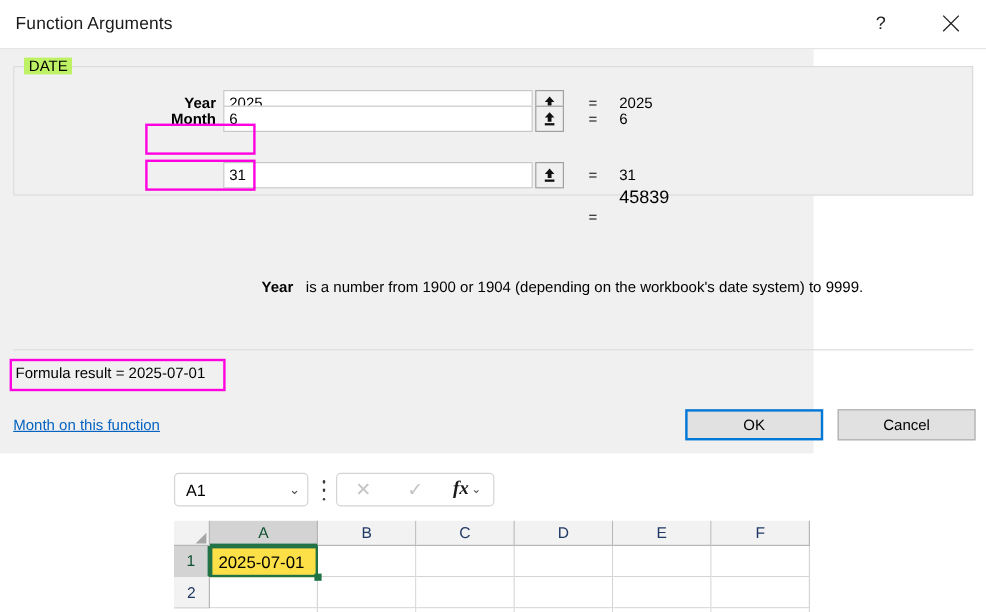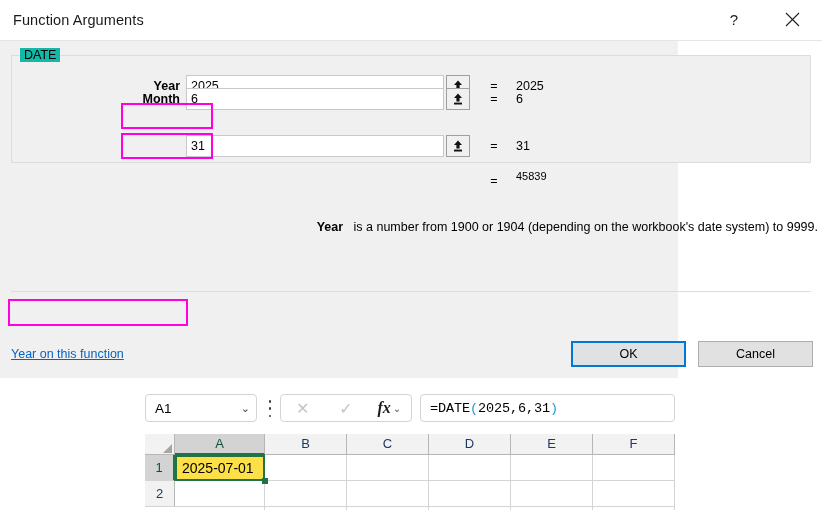--- a/index.html
+++ b/index.html
@@ -69,21 +69,21 @@
     width: 800px;
     height: 108px;
     border: 1px solid #dcdcdc;
     box-sizing: border-box;
     background: #f0f0f0;
   }
   #group-label {
     position: absolute;
     left: 20px;
     top: 48px;
-    background: #14b8a6;
+    background: #bef264;
     padding: 0 4px;
     font-size: 12.5px;
     color: #000;
     z-index: 2;
     text-align: center;
   }
 
   .arg-row {
     position: absolute;
     left: 0;
@@ -158,39 +158,38 @@
     position: absolute;
     left: 487px;
     top: 174px;
     width: 14px;
     text-align: center;
     font-size: 12.5px;
   }
   #result-val {
     position: absolute;
     left: 516px;
-    top: 170px;
-    font-size: 11px;
+    top: 156px;
+    font-size: 15px;
   }
 
   #desc-main {
     position: absolute;
     left: 11px;
     top: 194px;
     font-size: 12.5px;
     color: #000;
   }
   #arg-help {
     position: absolute;
     left: 218px;
-    top: 220px;
+    top: 232px;
     width: 600px;
     font-size: 12.5px;
     color: #000;
-    text-align: right;
   }
   #arg-help b { font-weight: bold; }
 
   #sep-line {
     position: absolute;
     left: 11px;
     top: 291px;
     width: 800px;
     height: 1px;
     background: #dcdcdc;
@@ -508,23 +507,24 @@
   <div id="result-val">45839</div>
 
 
   <div id="arg-help">
     <b>Year</b>
     &nbsp;&nbsp;<span>is a number from 1900 or 1904 (depending on the workbook's date system) to 9999.</span>
   </div>
 
   <div id="sep-line"></div>
 
+  <div id="formula-result">Formula result = 2025-07-01</div>
   <div class="hl" style="left:8px; top:299px; width:180px; height:27px;"></div>
 
-  <div id="help-link">Year on this function</div>
+  <div id="help-link">Month on this function</div>
 
   <div class="dlg-btn" id="cancel-btn">Cancel</div>
   <div class="dlg-btn" id="ok-btn">OK</div>
 </div>
 
 <div id="excel">
 
   <div id="fbar">
     <div id="namebox">
       <span id="namebox-val">A1</span>
@@ -543,26 +543,20 @@
       </div>
       <div class="fxbtn">
         <span id="fx-check">✓</span>
       </div>
       <div class="fxbtn">
         <span id="fx-fx">fx</span>
         <span id="fx-chev">⌄</span>
       </div>
     </div>
 
-    <div id="formula-input">
-      <span>=DATE</span>
-        <span class="paren">(</span>
-        <span>2025,6,31</span>
-        <span class="paren">)</span>
-    </div>
   </div>
 
   <div id="grid">
     <div id="corner"></div>
 
     <div class="colhead sel" style="left:30px;  width:90px;">A</div>
     <div class="colhead" style="left:120px; width:82px;">B</div>
     <div class="colhead" style="left:202px; width:82px;">C</div>
     <div class="colhead" style="left:284px; width:82px;">D</div>
     <div class="colhead" style="left:366px; width:82px;">E</div>

